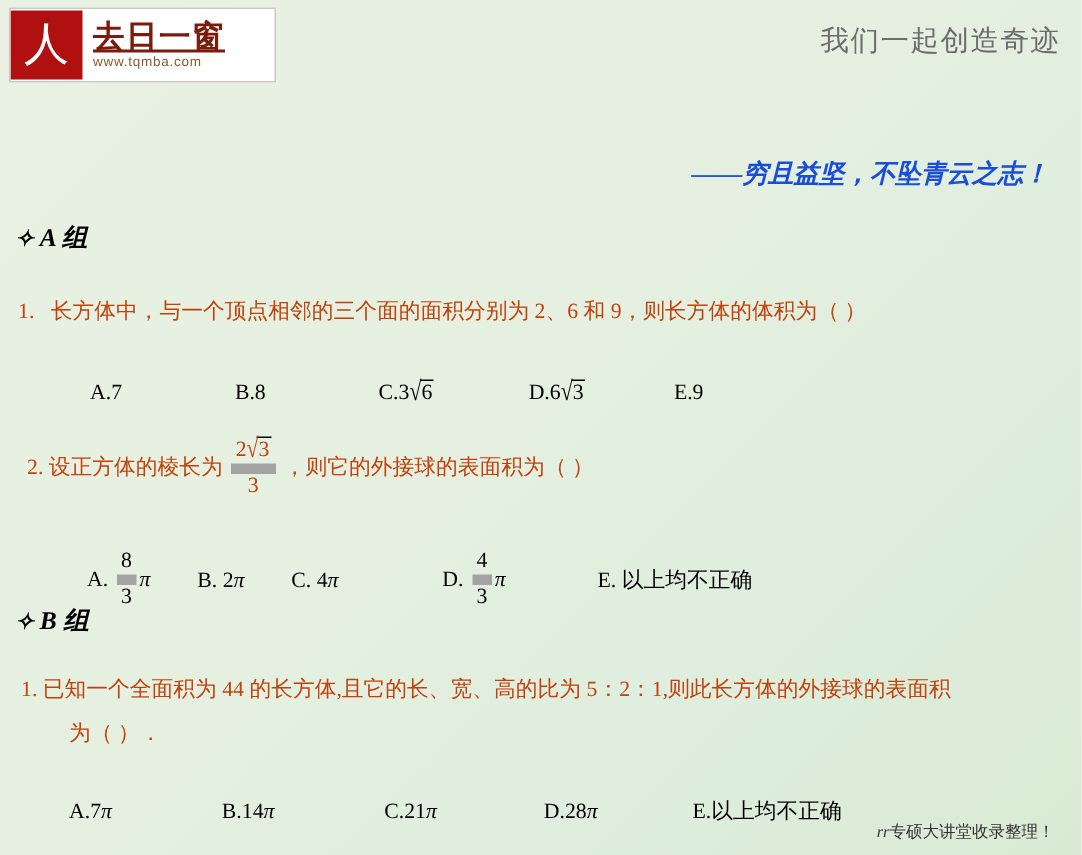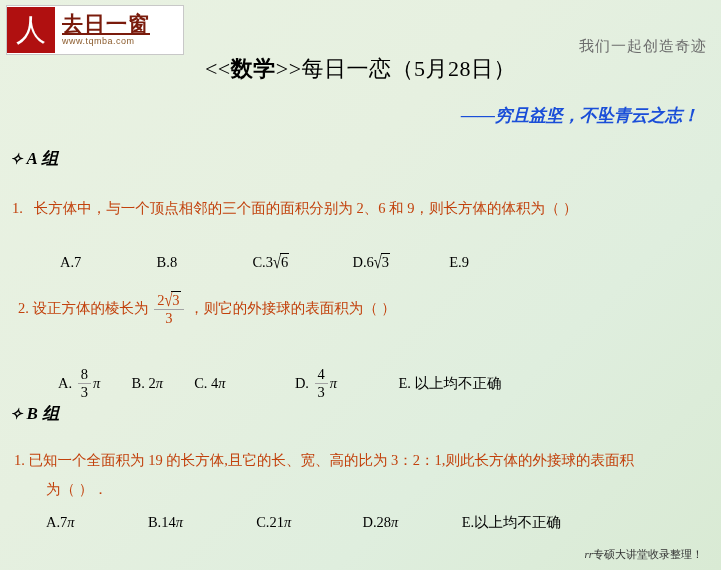--- a/index.html
+++ b/index.html
@@ -69,24 +69,23 @@
     color: #8a5a2b;
     letter-spacing: 0.5px;
     margin-top: 2px;
   }
   
   .slogan {
     position: absolute;
     right: 14px;
     top: 14px;
     font-family: "Liberation Sans", sans-serif;
-    font-size: 15px;
+    font-size: 19px;
     color: #6c6c6c;
     letter-spacing: 1px;
-    margin-top: 23px;
   }
   
   .doc-title {
     position: absolute;
     left: 0;
     right: 0;
     top: 54px;
     text-align: center;
     font-size: 22px;
     font-family: "Liberation Serif", serif;
@@ -163,37 +162,37 @@
     display: inline-block;
     vertical-align: middle;
     text-align: center;
     line-height: 1.15;
     margin: 0 2px;
     position: relative;
     top: -1px;
   }
   .frac > .top {
     display: block;
-    border-bottom: 1px solid #a3a3a3;
+    border-bottom: 7px solid #a3a3a3;
     padding: 0 3px;
   }
   .frac > .bot {
     display: block;
     padding: 0 3px;
   }
   .pi { font-style: italic; font-family: "Liberation Serif", serif; }
 
   
   #q-a1      { left: 12px; top: 198px; width: 700px; }
   #opts-a1   { left: 60px; top: 238px; }
   #q-a2      { left: 18px; top: 292px; width: 690px; }
   #opts-a2   { left: 58px; top: 352px; }
   #q-b1      { left: 14px; top: 450px; width: 692px; }
   #q-b1-l2   { left: 46px; top: 479px; }
-  #opts-b1   { left: 46px; top: 498px; }
+  #opts-b1   { left: 46px; top: 516px; }
 
   .footer {
     position: absolute;
     right: 18px;
     bottom: 8px;
     font-size: 11px;
     font-family: "Liberation Serif", serif;
     color: #333;
     margin-left: 48px;
   }
@@ -209,23 +208,20 @@
       <div class="glyph">人</div>
     </div>
     <div class="logo-text">
       <div class="main">去日一窗</div>
       <div class="sub">www.tqmba.com</div>
     </div>
   </div>
 
   <div class="slogan">我们一起创造奇迹</div>
 
-  <div class="doc-title">
-    <span>&lt;&lt;</span><span class="bold">数学</span><span>&gt;&gt;每日一恋（5月28日）</span>
-  </div>
 
   <div class="motto">——穷且益坚，不坠青云之志！</div>
 
   <div class="sec-head" id="sec-a">
     <span class="mark">✧</span><span>A 组</span>
   </div>
 
   <div class="q" id="q-a1">
     <span class="num">1.</span>
     &nbsp;&nbsp;<span>长方体中，与一个顶点相邻的三个面的面积分别为 2、6 和 9，则长方体的体积为（    ）</span>
@@ -286,21 +282,21 @@
       <span>E.</span>&nbsp;<span>以上均不正确</span>
     </span>
   </div>
 
   <div class="sec-head" id="sec-b">
     <span class="mark">✧</span><span>B 组</span>
   </div>
 
   <div class="q" id="q-b1">
     <span class="num">1.</span>
-    <span>已知一个全面积为 19 的长方体,且它的长、宽、高的比为 3：2：1,则此长方体的外接球的表面积</span>
+    <span>已知一个全面积为 44 的长方体,且它的长、宽、高的比为 5：2：1,则此长方体的外接球的表面积</span>
   </div>
   <div class="q" id="q-b1-l2">
     <span>为（    ）．</span>
   </div>
 
   <div class="opts" id="opts-b1">
     <span class="opt">
       <span>A.</span>7<span class="pi">π</span>
     </span>
     <span style="display:inline-block;width:66px"></span>

